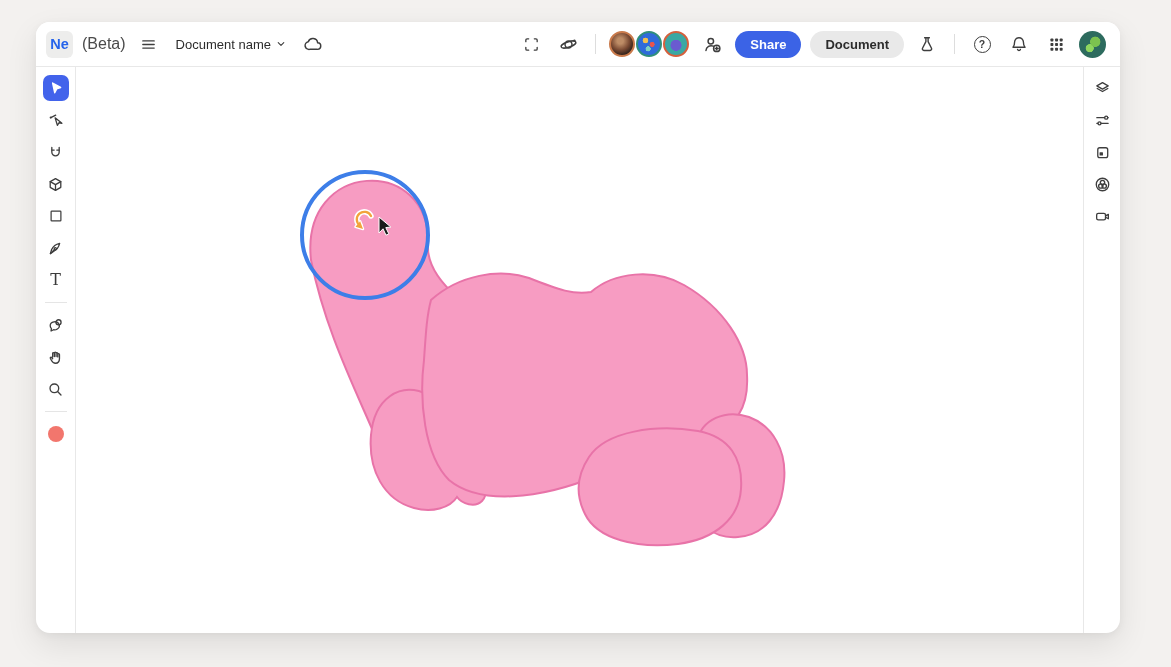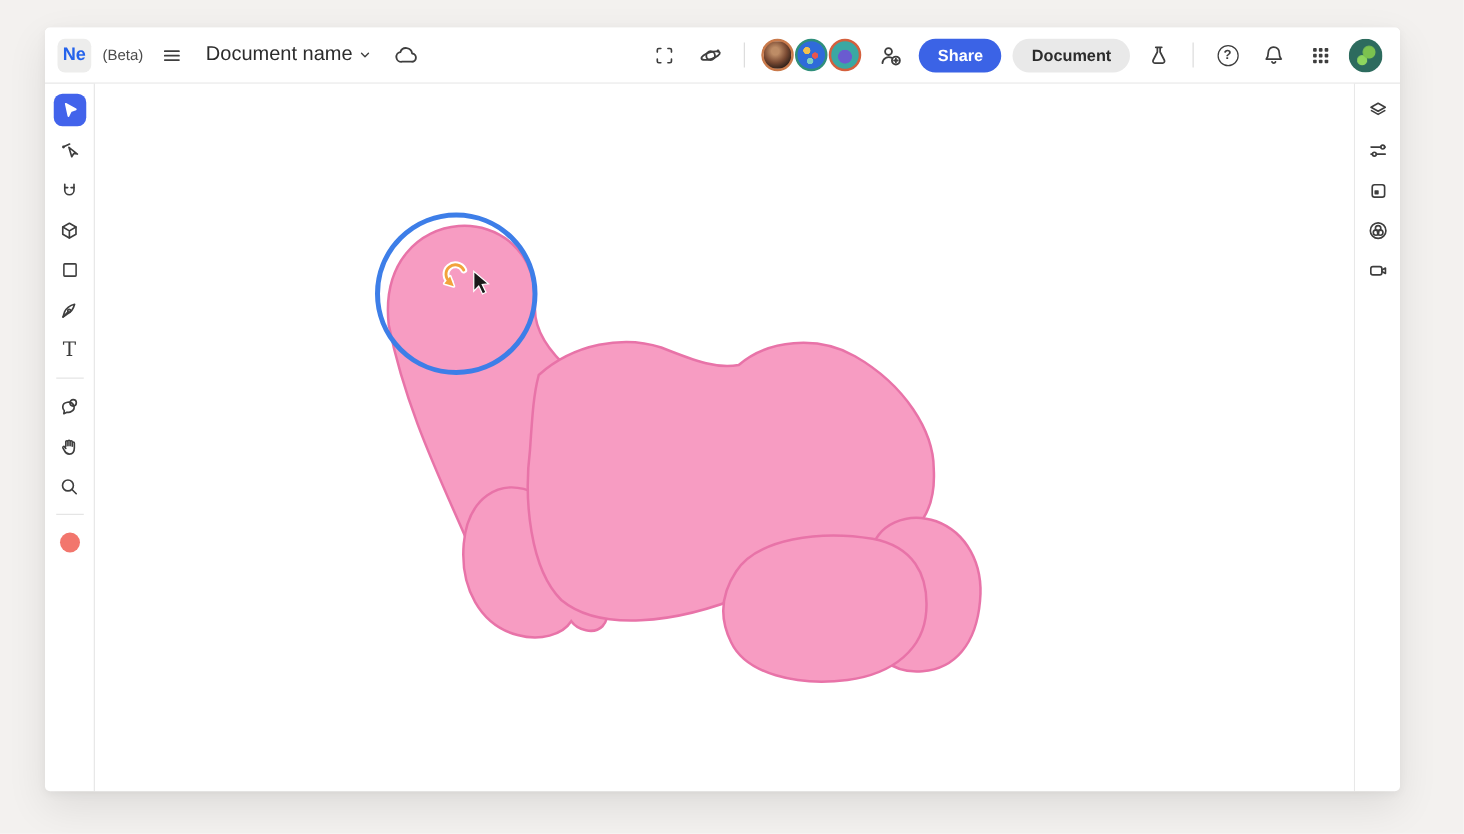--- a/index.html
+++ b/index.html
@@ -5,45 +5,45 @@
   * { box-sizing: border-box; }
   html,body { margin:0; padding:0; }
   body {
     width:1171px; height:667px; overflow:hidden;
     background:#f3f1ef;
     font-family:"Liberation Sans", sans-serif;
     position:relative;
   }
   .window {
     position:absolute; left:36px; top:22px; width:1084px; height:611px;
-    background:#fff; border-radius:4px;
+    background:#fff; border-radius:14px;
     box-shadow:0 12px 32px rgba(0,0,0,.09), 0 2px 8px rgba(0,0,0,.05);
     display:flex; flex-direction:column; overflow:hidden;
   }
   
   .topbar {
     flex:0 0 45px; display:flex; align-items:center; justify-content:space-between;
     padding:0 14px 0 10px; border-bottom:1px solid #e8e8e8; background:#fff;
   }
   .tb-left { display:flex; align-items:center; gap:9px; }
   .logo-tile {
     width:27px; height:27px; border-radius:6px; background:#ededec;
     display:flex; align-items:center; justify-content:center;
     font-weight:bold; font-size:14.5px; color:#2563eb; cursor:pointer;
   }
-  .beta { font-size:12px; color:#4b4b4b; }
+  .beta { font-size:16px; color:#4b4b4b; }
   .iconbtn {
     border:none; background:none; padding:0; margin:0; cursor:pointer;
     width:28px; height:28px; border-radius:6px;
     display:flex; align-items:center; justify-content:center; flex:0 0 auto;
   }
   .docname {
     border:none; background:none; cursor:pointer; padding:2px 4px;
     display:flex; align-items:center; gap:5px;
-    font-family:inherit; font-size:16px; color:#2c2c2c;
+    font-family:inherit; font-size:13px; color:#2c2c2c;
   }
   .tb-right { display:flex; align-items:center; gap:9px; }
   .vdiv { width:1px; height:20px; background:#ddd; margin:0 4px; }
   .av-stack { display:flex; align-items:center; gap:1px; }
   .avatar {
     width:26px; height:26px; border-radius:50%; cursor:pointer; flex:0 0 auto;
     border:2px solid transparent;
   }
   .av1 { border-color:#c97a4b;
     background:radial-gradient(circle at 42% 36%,#bd8c66 16%,#7a4a33 48%,#241a16 80%); }

